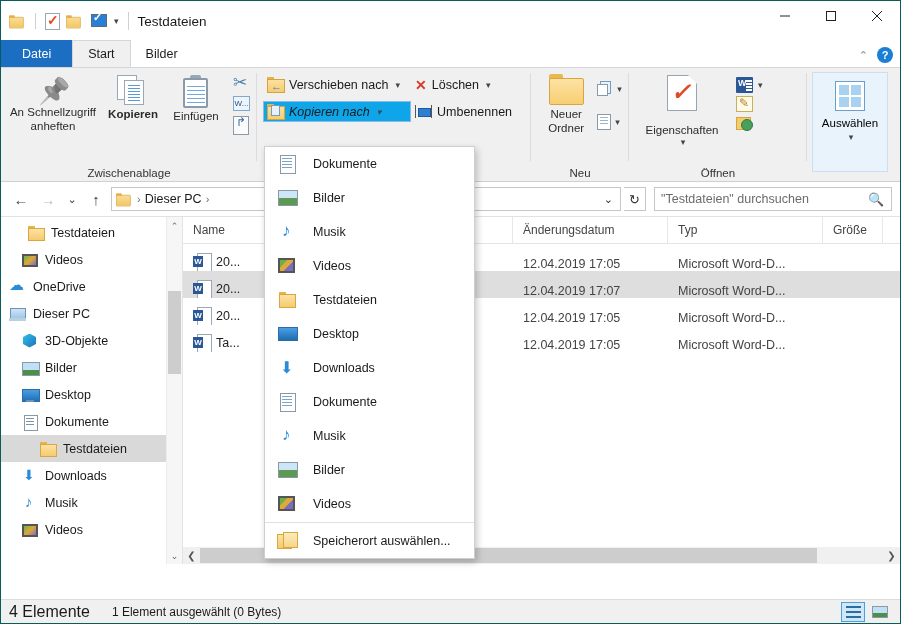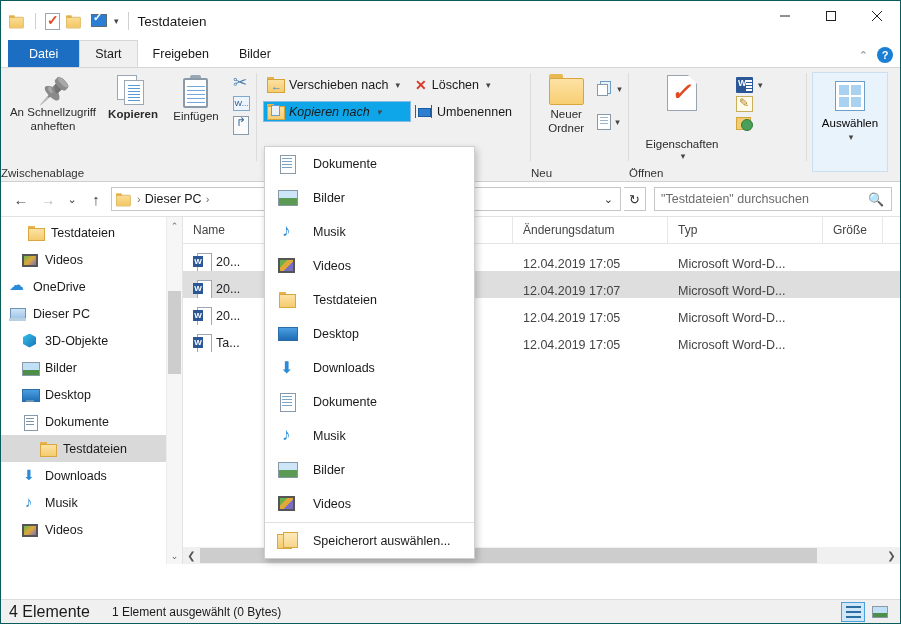--- a/index.html
+++ b/index.html
@@ -65,38 +65,38 @@
   
   .tabbar {
     position: relative; height: 27px; background: #ffffff;
     display: flex; align-items: flex-end; padding-left: 0;
     border-bottom: 1px solid #d6d6d6;
   }
   .tab {
     height: 27px; padding: 0 15px; display: flex; align-items: center;
     font-size: 12.5px; color: #1a1a1a; background: transparent;
   }
-  .tab.file { background: #1b6ec2; color: #fff; padding: 0 21px; margin-left: 7px; }
+  .tab.file { background: #1b6ec2; color: #fff; padding: 0 21px; }
   .tab.active { background: #f0f0f0; border-left: 1px solid #d6d6d6; border-right: 1px solid #d6d6d6; border-top: 1px solid #d6d6d6; border-bottom: 1px solid #f0f0f0; position: relative; z-index: 2; }
   .tabbar-right { position: absolute; right: 7px; bottom: 4px; display: flex; align-items: center; gap: 9px; }
   .chev-up { color: #8b8b8b; font-size: 11px; }
   .help-ico {
     width: 16px; height: 16px; border-radius: 50%; background: #1b7fd4;
     color: #fff; font-size: 11px; font-weight: bold; display: flex;
     align-items: center; justify-content: center;
   }
 
   
   .ribbon {
     position: relative; height: 114px; background: #f0f0f0;
     border-bottom: 1px solid #d0d0d0; display: flex;
   }
   .rgroup { position: relative; display: flex; flex-direction: column; height: 100%; }
   .rgroup .glabel {
-    position: absolute; bottom: 2px; left: 0; right: 0; text-align: left;
+    position: absolute; bottom: 2px; left: 0; right: 0; text-align: center;
     font-size: 11.5px; color: #333;
   }
   .rgroup .gdiv { position: absolute; right: 0; top: 5px; bottom: 20px; width: 1px; background: #dcdcdc; }
 
   .big-btn {
     display: flex; flex-direction: column; align-items: center; justify-content: flex-start;
     padding-top: 7px; font-size: 11.5px; color: #2b2b2b; text-align: center; line-height: 1.25;
   }
 
   
@@ -337,21 +337,20 @@
             <line x1="1" y1="1" x2="11" y2="11" stroke="#222" stroke-width="1"></line>
             <line x1="11" y1="1" x2="1" y2="11" stroke="#222" stroke-width="1"></line>
           </svg>
       </div>
     </div>
   </div>
 
   <div class="tabbar">
     <div class="tab file">Datei</div>
     <div class="tab active">Start</div>
-    <div class="tab">Freigeben</div>
     <div class="tab">Bilder</div>
     <div class="tabbar-right">
       <span class="chev-up">⌃</span>
       <span class="help-ico">?</span>
     </div>
   </div>
 
   <div class="ribbon">
 
     <div class="rgroup grp-clip">
@@ -443,21 +442,21 @@
     </div>
 
     <div class="rgroup grp-open">
       <div class="open-inner">
         <div class="big-btn" style="width:94px;padding-top:0">
           <span class="props-big">
             <span class="props-page">
                 <i class="props-check">✓</i>
               </span>
           </span>
-          <span style="margin-top:16px">Eigenschaften</span>
+          <span style="margin-top:2px">Eigenschaften</span>
           <span class="caret-dn">▾</span>
         </div>
         <div class="open-small">
           <div style="display:flex;align-items:center;gap:3px">
             <span class="word-ico"></span>
             <span class="caret-dn">▾</span>
           </div>
           <span class="pencil-ico"></span>
           <span class="clock-ico"></span>
         </div>

